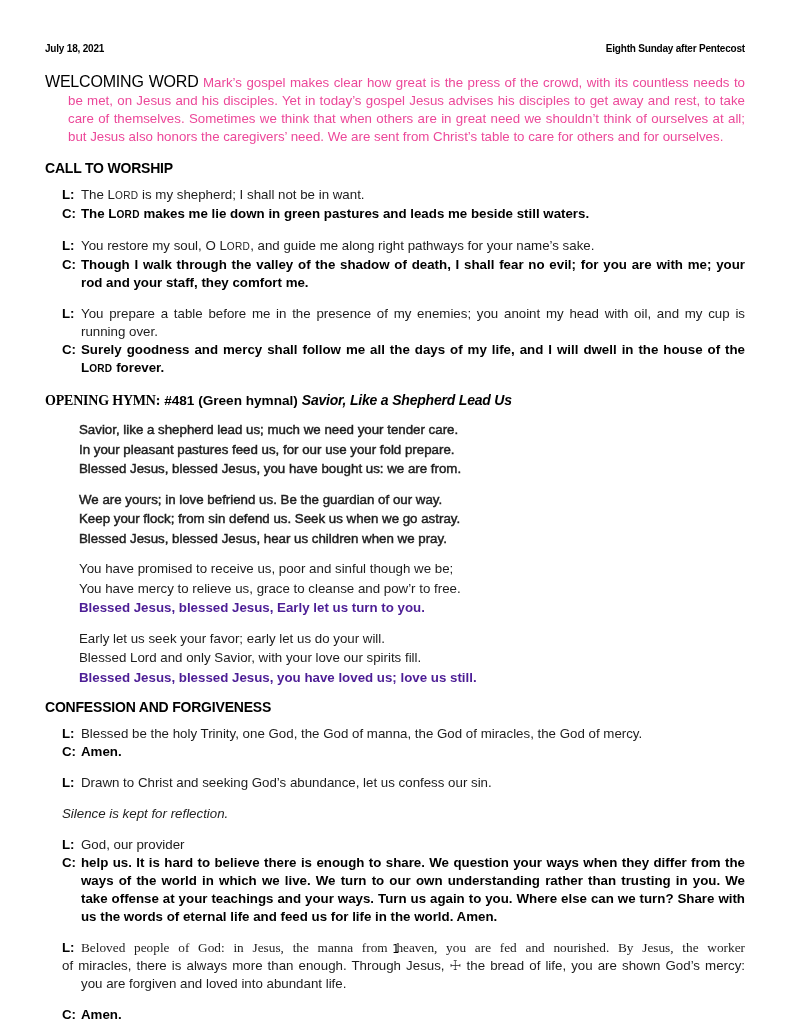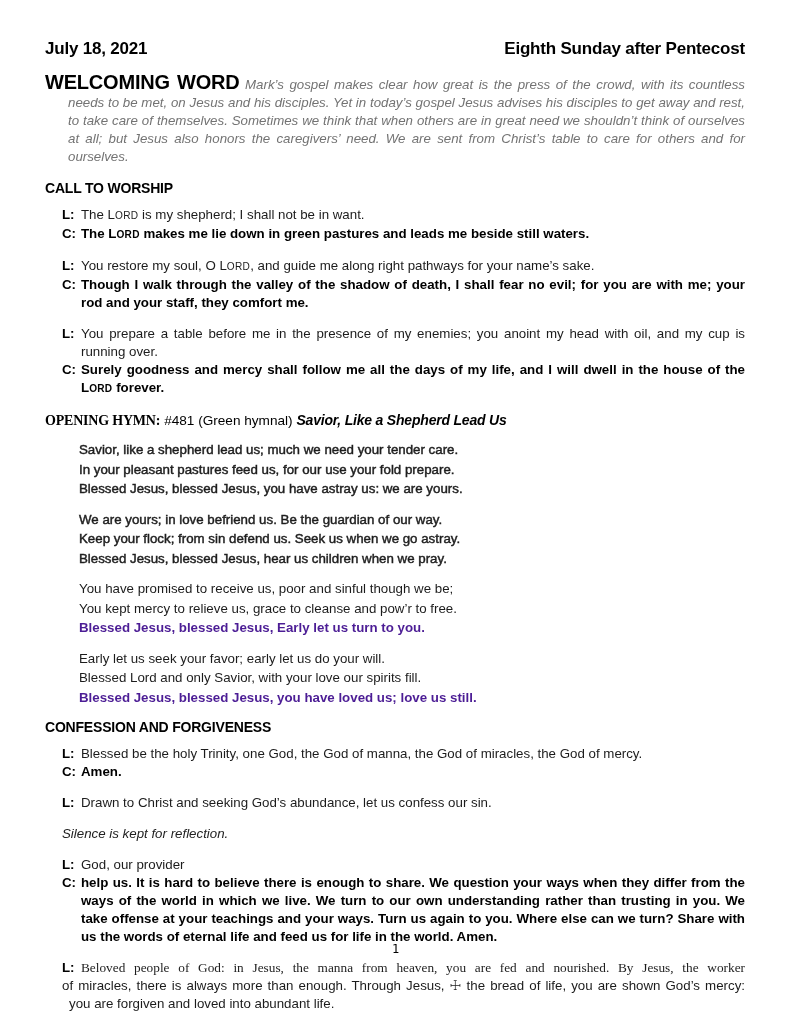--- a/index.html
+++ b/index.html
@@ -7,51 +7,51 @@
     width: 791px; height: 1024px; overflow: hidden;
     font-family: "Liberation Sans", "DejaVu Sans", sans-serif;
     font-size: 13.3px; line-height: 18px; color: #1c1c1c;
   }
   .page {
     position: relative; box-sizing: border-box;
     width: 791px; height: 1024px;
     padding: 40px 46px 0 45px;
   }
   
-  .topbar { display: flex; justify-content: space-between; font-weight: 700; color: #000; font-size: 17px; margin-bottom: 15px; letter-spacing: -0.2px; }
+  .topbar { display: flex; justify-content: space-between; font-weight: 700; color: #000; font-size: 10px; margin-bottom: 15px; letter-spacing: -0.2px; }
   
   .h2 { font-size: 14px; font-weight: 700; color: #000; letter-spacing: -0.2px; margin: 0 0 9px 0; }
   
   .ww { margin: 0 0 13px 0; padding-left: 23px; text-indent: -23px; text-align: justify; }
-  .ww-h { font-weight: 700; color: #000; font-size: 20px; letter-spacing: -0.2px; }
-  .ww-t { font-style: italic; color: #737373; }
+  .ww-h { font-weight: 400; color: #000; font-size: 16px; letter-spacing: -0.2px; }
+  .ww-t { color: #ec4899; }
   
   .d-group { margin-bottom: 13px; }
   .d-item { display: flex; margin-left: 17px; }
   .speaker { width: 19px; flex: none; font-weight: 700; color: #000; }
   .d-text { flex: 1 1 auto; text-align: justify; }
   .d-text.b { font-weight: 700; color: #000; }
   .sc { font-size: 0.76em; letter-spacing: 0.3px; }
   
   .hymn-h { margin: 2px 0 10px 0; font-size: 14px; color: #000; font-weight: 400; }
   .hymn-h .hh { font-weight: 700; letter-spacing: -0.2px; font-family: Liberation Serif, serif; }
-  .hymn-h .ref { font-weight: 400; font-size: 13.6px; }
+  .hymn-h .ref { font-weight: 700; font-size: 13.6px; }
   .hymn-h .ti { font-weight: 700; font-style: italic; letter-spacing: -0.2px; }
   
   .verse { margin-left: 34px; margin-bottom: 11px; line-height: 19.5px; }
   .vl.semi { -webkit-text-stroke: 0.45px #222; }
   .vl.b { font-weight: 700; color: #4c1d95; }
   
   .rubric { margin-left: 17px; margin-bottom: 13px; font-style: italic; color: #222; }
   
   .abs { margin-bottom: 13px; }
   .abs-row { display: flex; margin-left: 17px; }
   .abs-t1 { flex: 1 1 auto; text-align: justify; text-align-last: justify; font-family: Liberation Serif, serif; }
   .abs-l2 { margin-left: 17px; text-align: justify; text-align-last: justify; }
-  .abs-l3 { margin-left: 24px; }
+  .abs-l3 { margin-left: 36px; }
   
   .footer { position: absolute; left: 0; right: 0; bottom: 66px; text-align: center; font-family: "DejaVu Sans Mono", monospace; font-size: 12px; color: #000; }
   section { margin: 0; }
   .sec-gap { margin-top: 2px; }
 </style>
 </head>
 <body>
 
 <div class="page">
 
@@ -99,30 +99,30 @@
         </div>
       </div>
   </section>
 
   <section class="sec-gap">
     <div class="hymn-h"><span class="hh">OPENING HYMN:</span> <span class="ref">#481 (Green hymnal)</span> <span class="ti">Savior, Like a Shepherd Lead Us</span></div>
     <div>
         <div class="verse">
           <div class="vl semi">Savior, like a shepherd lead us; much we need your tender care.</div>
           <div class="vl semi">In your pleasant pastures feed us, for our use your fold prepare.</div>
-          <div class="vl semi">Blessed Jesus, blessed Jesus, you have astray us: we are yours.</div>
+          <div class="vl semi">Blessed Jesus, blessed Jesus, you have bought us: we are from.</div>
         </div>
         <div class="verse">
           <div class="vl semi">We are yours; in love befriend us. Be the guardian of our way.</div>
           <div class="vl semi">Keep your flock; from sin defend us. Seek us when we go astray.</div>
           <div class="vl semi">Blessed Jesus, blessed Jesus, hear us children when we pray.</div>
         </div>
         <div class="verse">
           <div class="vl ">You have promised to receive us, poor and sinful though we be;</div>
-          <div class="vl ">You kept mercy to relieve us, grace to cleanse and pow’r to free.</div>
+          <div class="vl ">You have mercy to relieve us, grace to cleanse and pow’r to free.</div>
           <div class="vl b">Blessed Jesus, blessed Jesus, Early let us turn to you.</div>
         </div>
         <div class="verse">
           <div class="vl ">Early let us seek your favor; early let us do your will.</div>
           <div class="vl ">Blessed Lord and only Savior, with your love our spirits fill.</div>
           <div class="vl b">Blessed Jesus, blessed Jesus, you have loved us; love us still.</div>
         </div>
       </div>
   </section>
 

